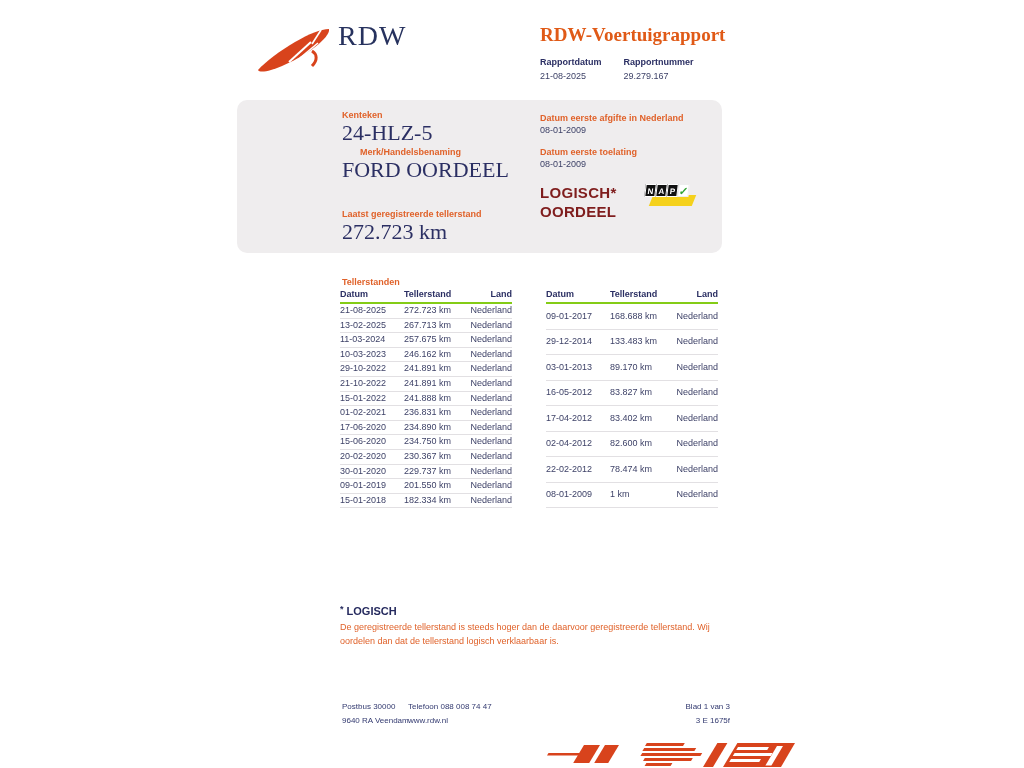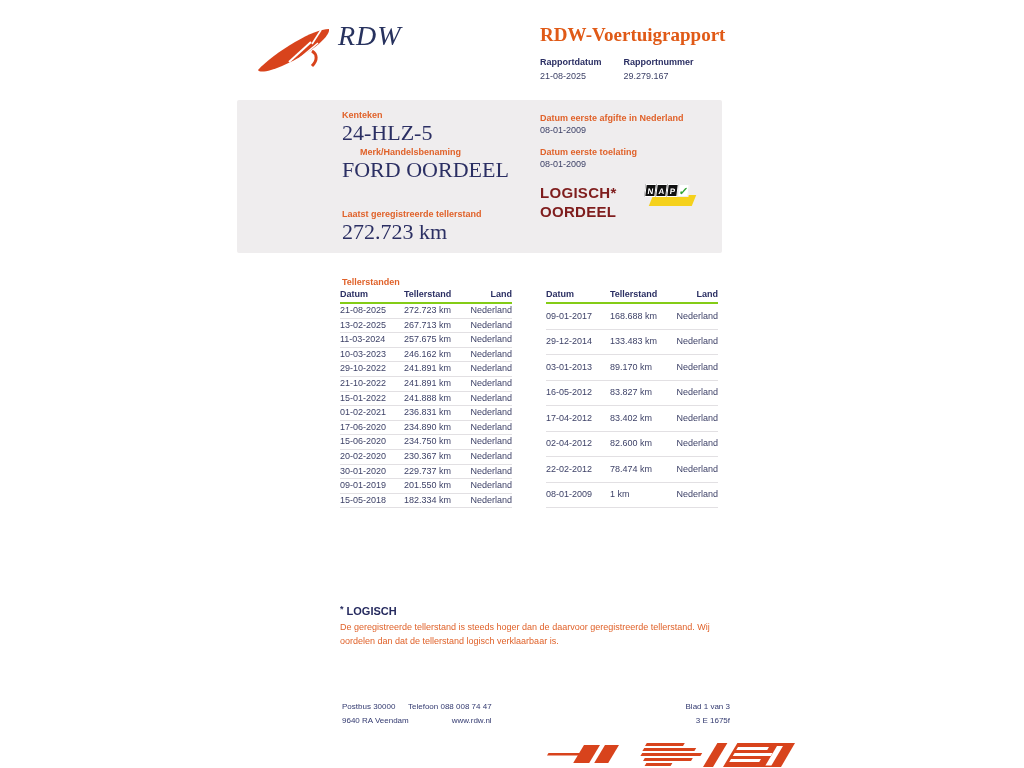--- a/index.html
+++ b/index.html
@@ -3,30 +3,30 @@
 <meta charset="utf-8">
 <style>
   * { margin:0; padding:0; box-sizing:border-box; }
   html,body { width:1024px; height:768px; background:#ffffff; }
   body { font-family:"Liberation Sans", sans-serif; color:#2B2F63; }
   .page { position:relative; width:1024px; height:768px; background:#fff; overflow:hidden; }
 
   
   .logo-wrap { position:absolute; left:255px; top:24px; width:80px; height:52px; }
   .logo-word { position:absolute; left:338px; top:20px; font-family:"Liberation Serif", serif;
-               font-size:28px; letter-spacing:1px; color:#27325E;font-style:italic; }
+               font-size:28px; letter-spacing:1px; color:#27325E; }
   .doc-title { position:absolute; left:540px; top:24px; font-family:"Liberation Serif", serif;
                font-weight:bold; font-size:19px; color:#E05A17; }
   .meta { position:absolute; left:540px; top:57px; display:flex; gap:22px; }
   .meta .lbl { font-size:9px; font-weight:bold; color:#2B2F63; }
   .meta .val { font-size:9px; color:#3E4268; margin-top:4px; }
 
   
   .vbox { position:absolute; left:237px; top:100px; width:485px; height:153px;
-          background:#EFEDEE; border-radius:2px; }
+          background:#EFEDEE; border-radius:10px; }
   .olabel { font-size:9px; font-weight:bold; color:#E0622A; }
   .serifval { font-family:"Liberation Serif", serif; font-size:22px; color:#2B2F63; }
   .vbox .kenteken-l { position:absolute; left:105px; top:10px; }
   .vbox .kenteken-v { position:absolute; left:105px; top:20px; }
   .vbox .merk-l     { position:absolute; left:105px; top:47px;padding-left:18px; }
   .vbox .merk-v     { position:absolute; left:105px; top:57px; }
   .vbox .tell-l     { position:absolute; left:105px; top:109px; }
   .vbox .tell-v     { position:absolute; left:105px; top:119px; }
   .vbox .afg-l      { position:absolute; left:303px; top:13px; }
   .vbox .afg-v      { position:absolute; left:303px; top:25px; font-size:9px; color:#3E4268; }
@@ -62,21 +62,21 @@
   .note-title { position:absolute; left:340px; top:604px; font-size:11px;
                 font-weight:bold; color:#252A5E; }
   .note-title .star { font-size:9px; vertical-align:3px; }
   .note-body { position:absolute; left:340px; top:620px; width:392px; font-size:9px;
                line-height:14px; color:#E0622A; }
 
   
   .footer { position:absolute; left:0; top:700px; width:1024px; font-size:8px;
             color:#333A70; line-height:14px; }
   .footer .c1 { position:absolute; left:342px; top:0; }
-  .footer .c2 { position:absolute; left:408px; top:0;text-align:right; }
+  .footer .c2 { position:absolute; left:408px; top:0; }
   .footer .c3 { position:absolute; left:600px; top:0; width:130px; text-align:right; }
   .footer a { color:#333A70; text-decoration:none; }
 
   .wing-graphic { position:absolute; left:545px; bottom:0; width:250px; height:27px; }
 </style>
 </head>
 <body>
 
 <div class="page">
 
@@ -205,21 +205,21 @@
             <td>30-01-2020</td>
             <td>229.737 km</td>
             <td>Nederland</td>
           </tr>
           <tr>
             <td>09-01-2019</td>
             <td>201.550 km</td>
             <td>Nederland</td>
           </tr>
           <tr>
-            <td>15-05-2018</td>
+            <td>15-01-2018</td>
             <td>182.334 km</td>
             <td>Nederland</td>
           </tr>
         </tbody>
     </table>
     <table class="meter">
       <colgroup>
           <col class="c1">
           <col class="c2">
           <col class="c3">

